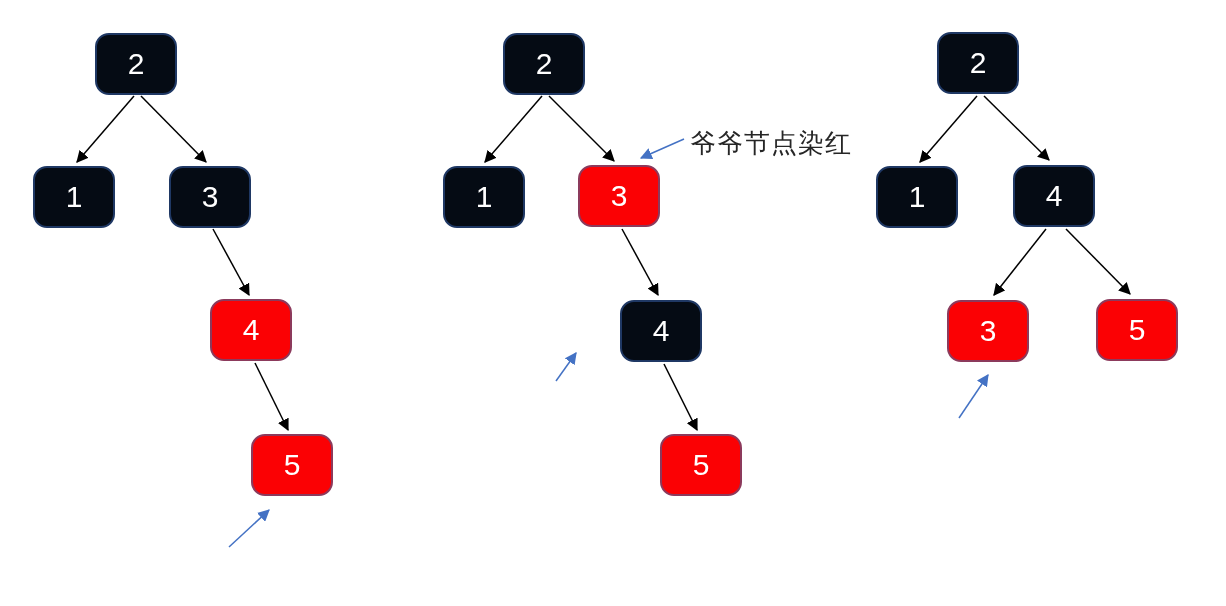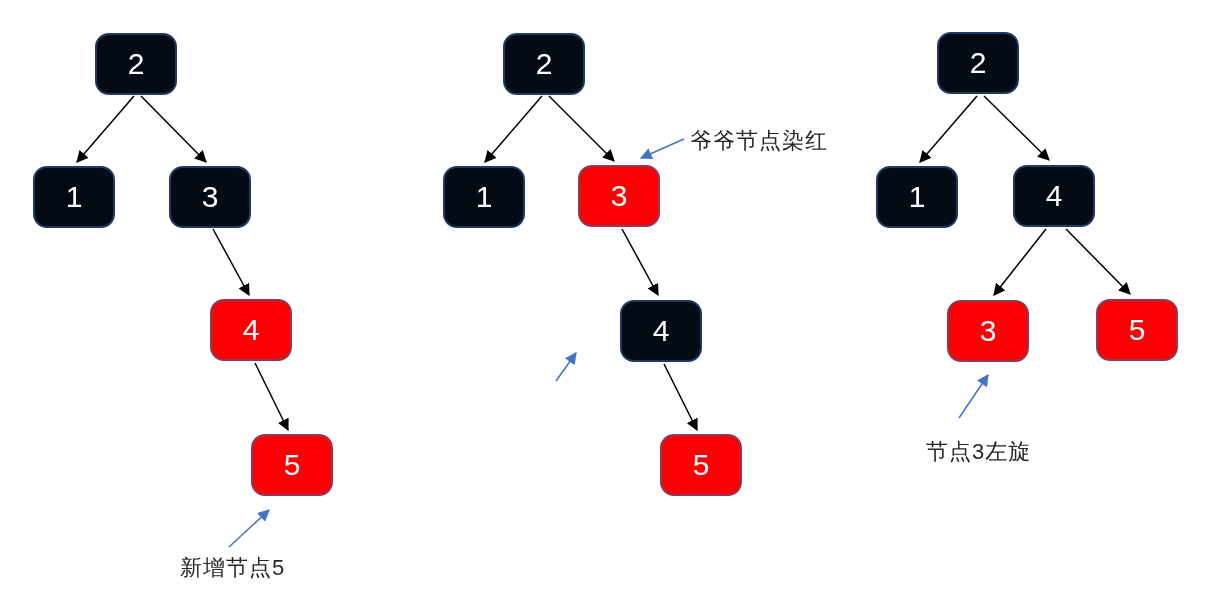--- a/index.html
+++ b/index.html
@@ -36,21 +36,21 @@
   .node.black {
     background: var(--node-black-fill, #050b14);
     border: 2px solid var(--node-black-border, #1f3864);
   }
   .node.red {
     background: var(--node-red-fill, #fb0104);
     border: 2px solid var(--node-red-border, #8c3a5c);
   }
   .annotation {
     position: absolute;
-    font-size: 22px;
+    font-size: 26px;
     color: var(--annotation-text, #262626);
     white-space: nowrap;
     letter-spacing: 1px;
   }
   .edge-line {
     stroke: var(--edge, #000000);
     stroke-width: 1.5;
     fill: none;
   }
   .note-line {
@@ -106,17 +106,15 @@
   <div class="node red" style="left:578px; top:165px">3</div>
   <div class="node black" style="left:620px; top:300px">4</div>
   <div class="node red" style="left:660px; top:434px">5</div>
 
   <div class="node black" style="left:937px;  top:32px">2</div>
   <div class="node black" style="left:876px;  top:166px">1</div>
   <div class="node black" style="left:1013px; top:165px">4</div>
   <div class="node red" style="left:947px;  top:300px">3</div>
   <div class="node red" style="left:1096px; top:299px">5</div>
 
-  <div class="annotation" style="left:180px; top:553px">新增节点5</div>
   <div class="annotation" style="left:690px; top:126px">爷爷节点染红</div>
-  <div class="annotation" style="left:926px; top:437px">节点3左旋</div>
 
 </div>
 
 </body></html>

